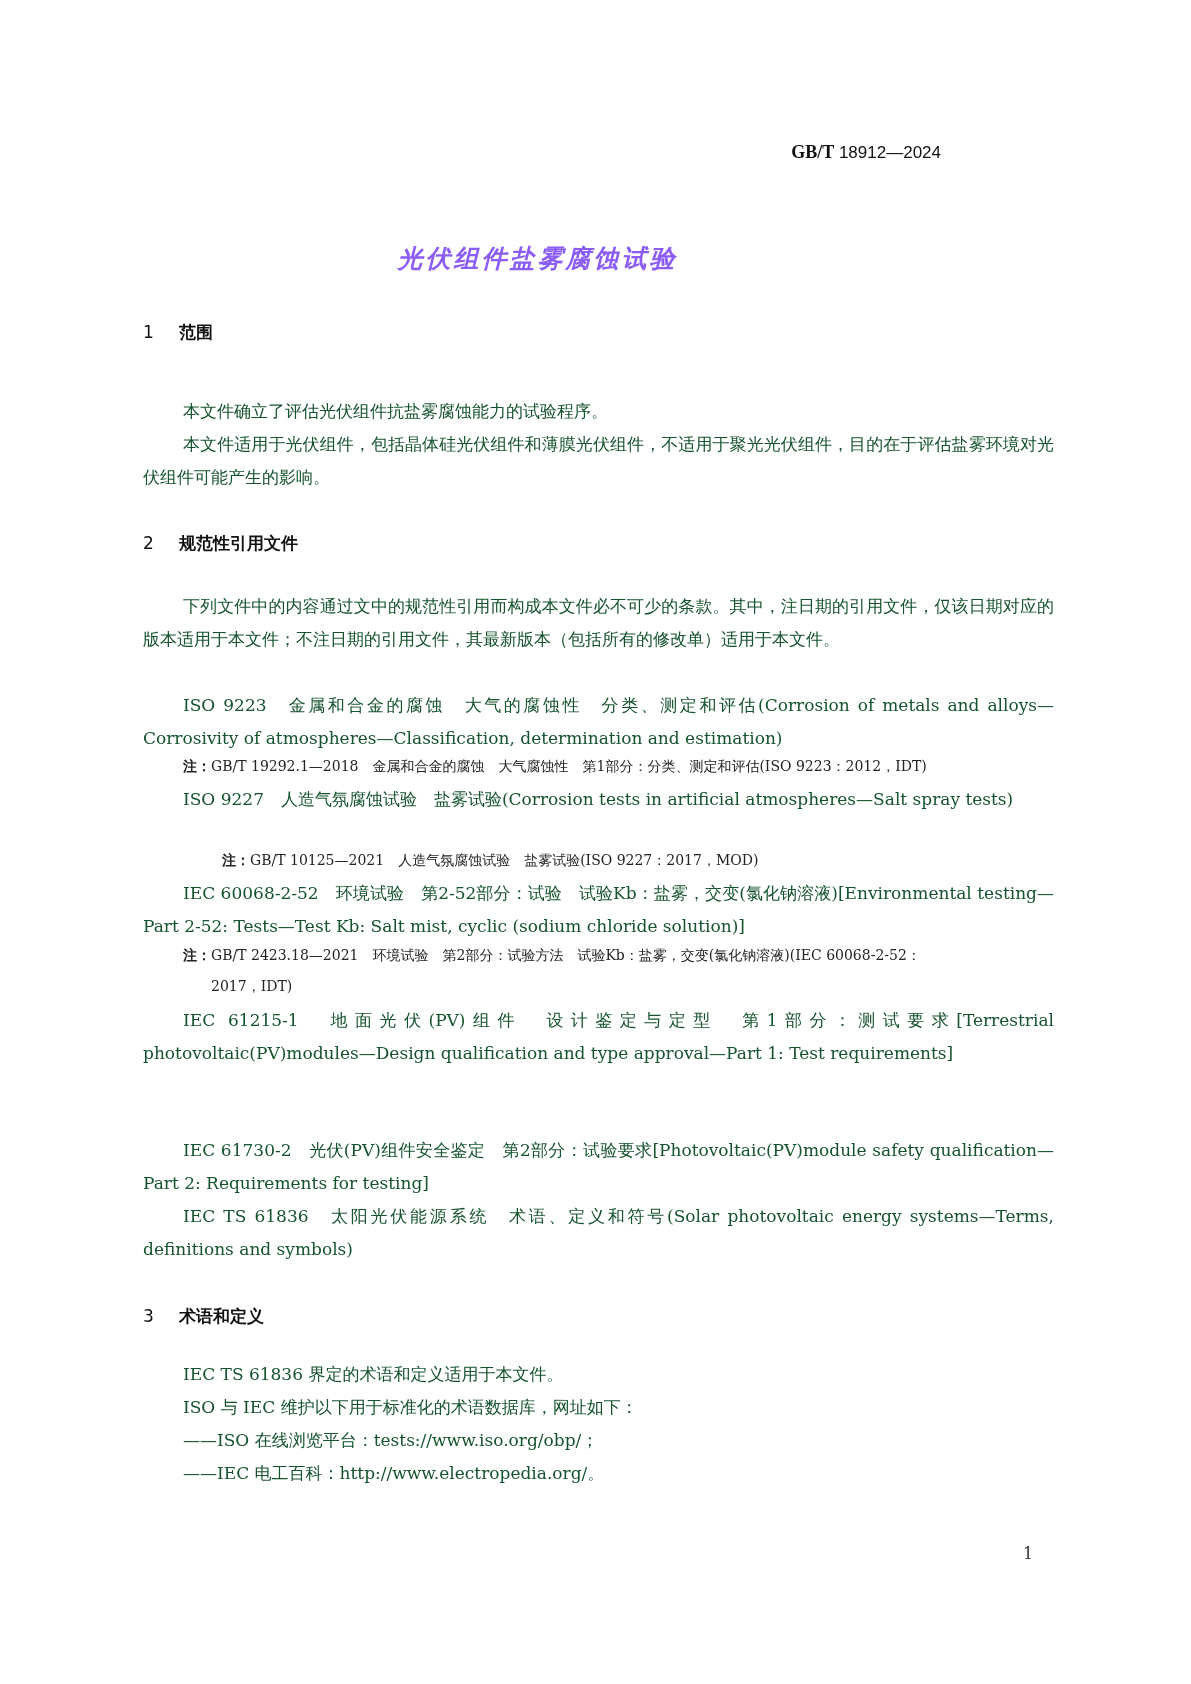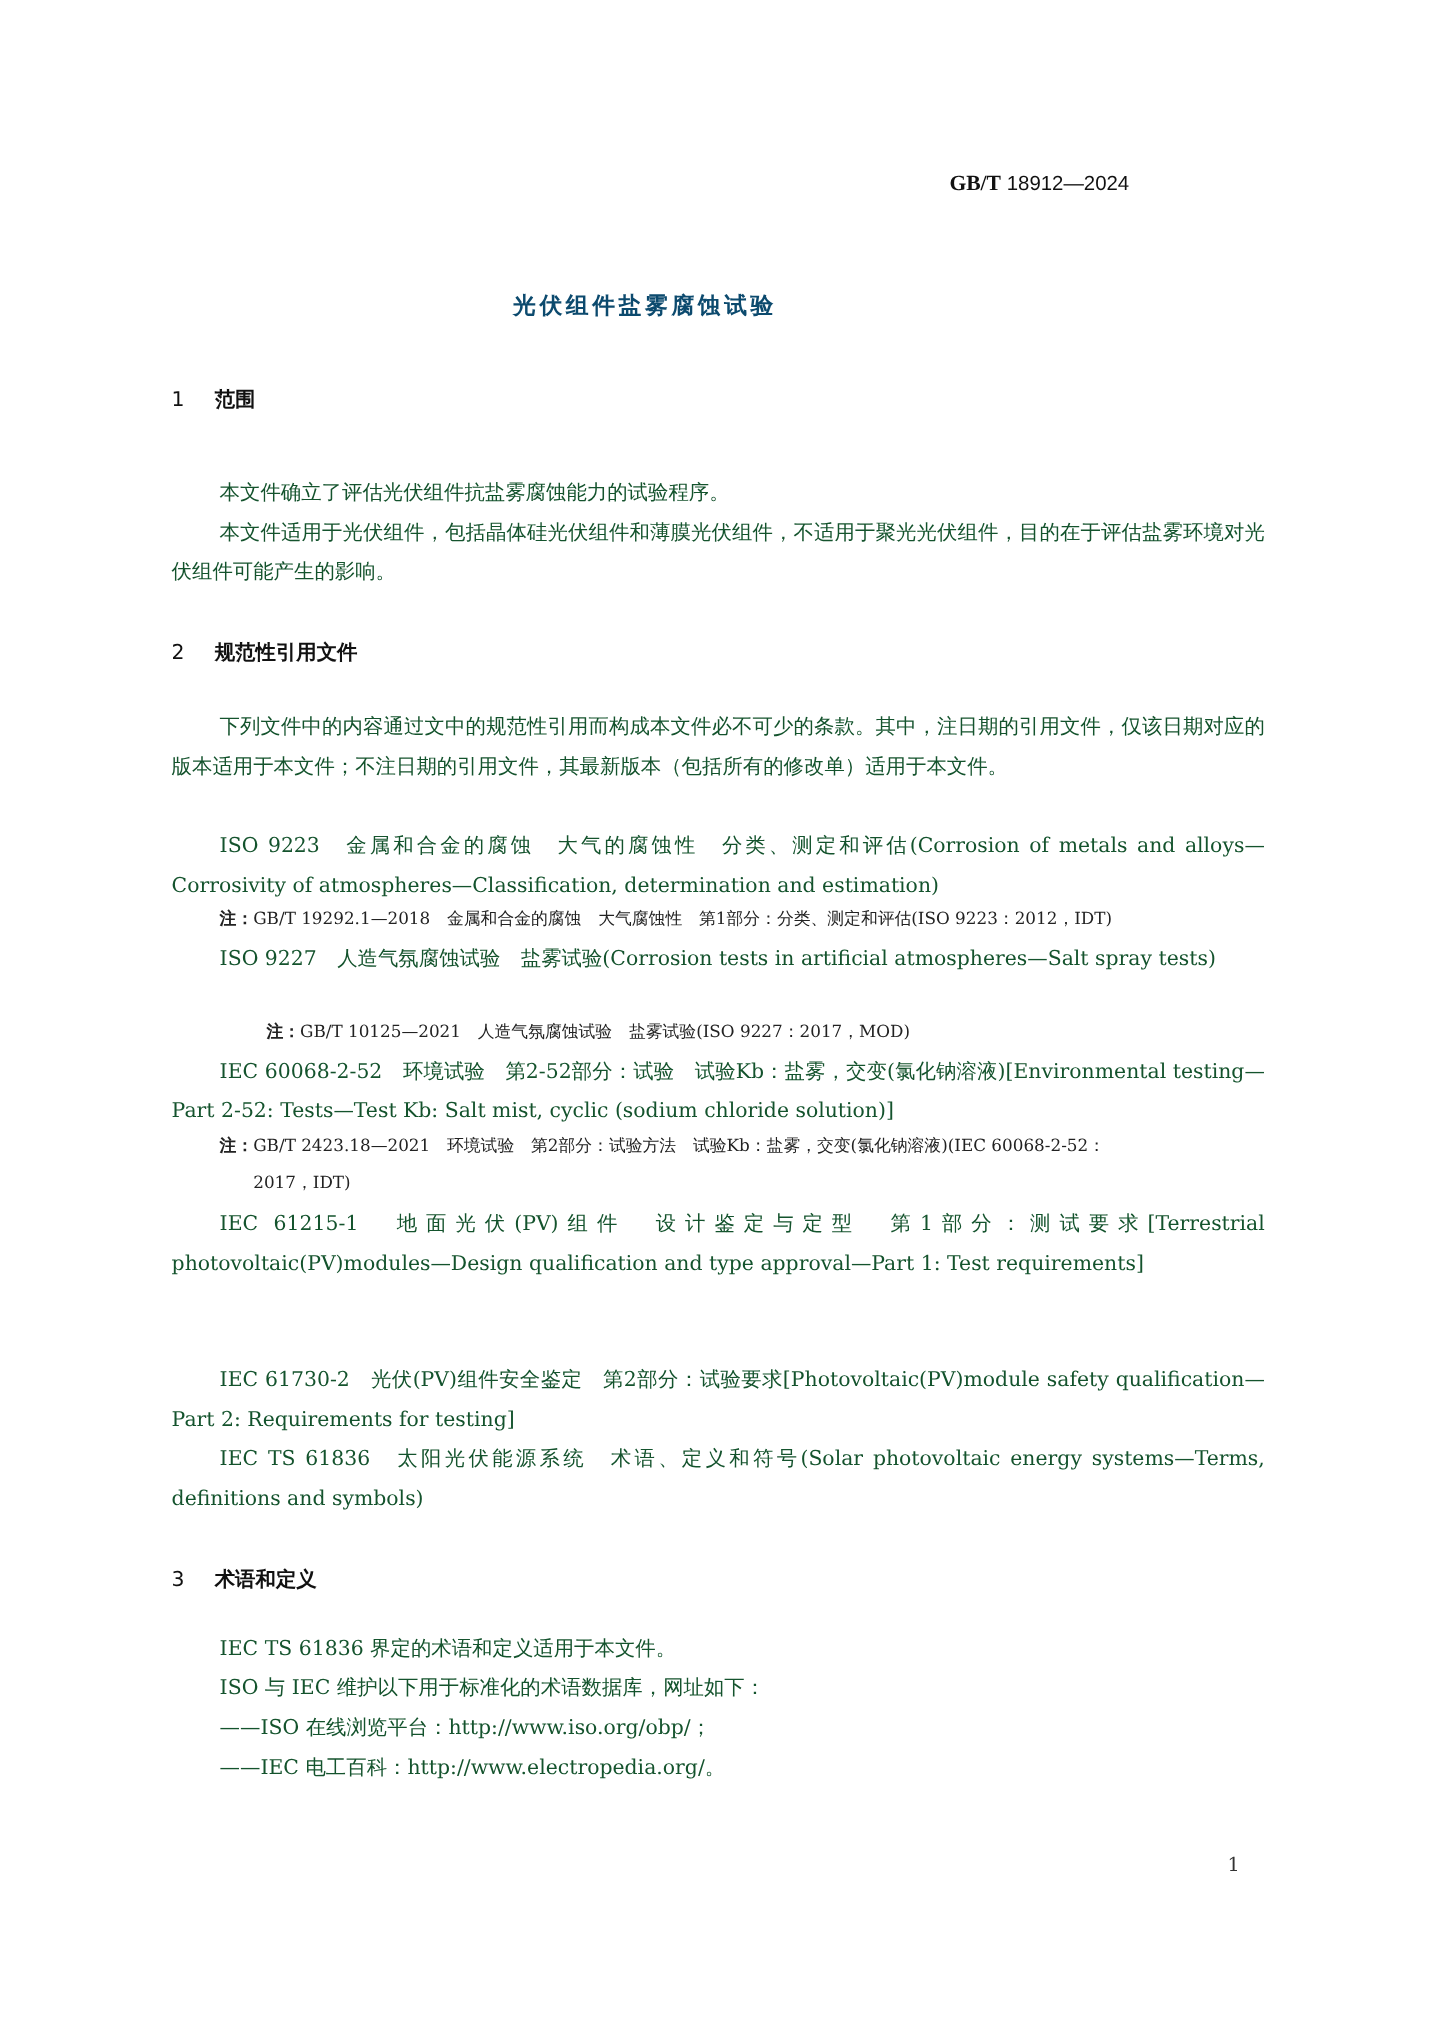--- a/index.html
+++ b/index.html
@@ -11,21 +11,21 @@
   .page { position: absolute; left: 0; top: 0; width: 1075px; height: 1684px; }
   .std-code {
     position: absolute; right: 134px; top: 142px;
     font-family: "Liberation Sans", "DejaVu Sans", sans-serif;
     font-size: 17px; color: #111;
   }
   .std-code .bold { font-weight: bold; font-family: "Liberation Serif", serif; font-size: 18px; }
   .doc-title {
     position: absolute; left: 0; right: 0; top: 242px; text-align: center;
     font-family: "DejaVu Sans", "Liberation Sans", sans-serif;
-    font-size: 19px; font-weight: bold; letter-spacing: 3px; color: #0c4a6e;
+    font-size: 25px; font-weight: bold; letter-spacing: 3px; color: #8b5cf6; font-style: italic;
   }
   .sec-heading {
     position: absolute; left: 143px;
     font-family: "DejaVu Sans", "Liberation Sans", sans-serif;
     font-size: 17px; font-weight: bold; color: #111;
   }
   .sec-heading .num { display: inline-block; width: 30px; font-weight: normal; }
   .para {
     position: absolute; left: 143px; width: 911px;
     font-size: 17px; line-height: 33px; color: #14532d;
@@ -86,17 +86,17 @@
   <div class="para indent" style="top:1004px;">IEC 61215-1　地面光伏(PV)组件　设计鉴定与定型　第1部分：测试要求[Terrestrial photovoltaic(PV)modules—Design qualification and type approval—Part 1: Test requirements]</div>
   <div class="para indent" style="top:1134px;">IEC 61730-2　光伏(PV)组件安全鉴定　第2部分：试验要求[Photovoltaic(PV)module safety qualification—Part 2: Requirements for testing]</div>
   <div class="para indent" style="top:1200px;">IEC TS 61836　太阳光伏能源系统　术语、定义和符号(Solar photovoltaic energy systems—Terms, definitions and symbols)</div>
 
   <div class="sec-heading" style="top:1305px;">
     <span class="num">3</span>
     <span>术语和定义</span>
   </div>
   <div class="para indent" style="top:1358px;">IEC TS 61836 界定的术语和定义适用于本文件。</div>
   <div class="para indent" style="top:1391px;">ISO 与 IEC 维护以下用于标准化的术语数据库，网址如下：</div>
-  <div class="para indent" style="top:1424px;">——ISO 在线浏览平台：http://www.iso.org/obp/；</div>
+  <div class="para indent" style="top:1424px;">——ISO 在线浏览平台：tests://www.iso.org/obp/；</div>
   <div class="para indent" style="top:1457px;">——IEC 电工百科：http://www.electropedia.org/。</div>
 
   <div class="page-num">1</div>
 </div>
 
 </body></html>

